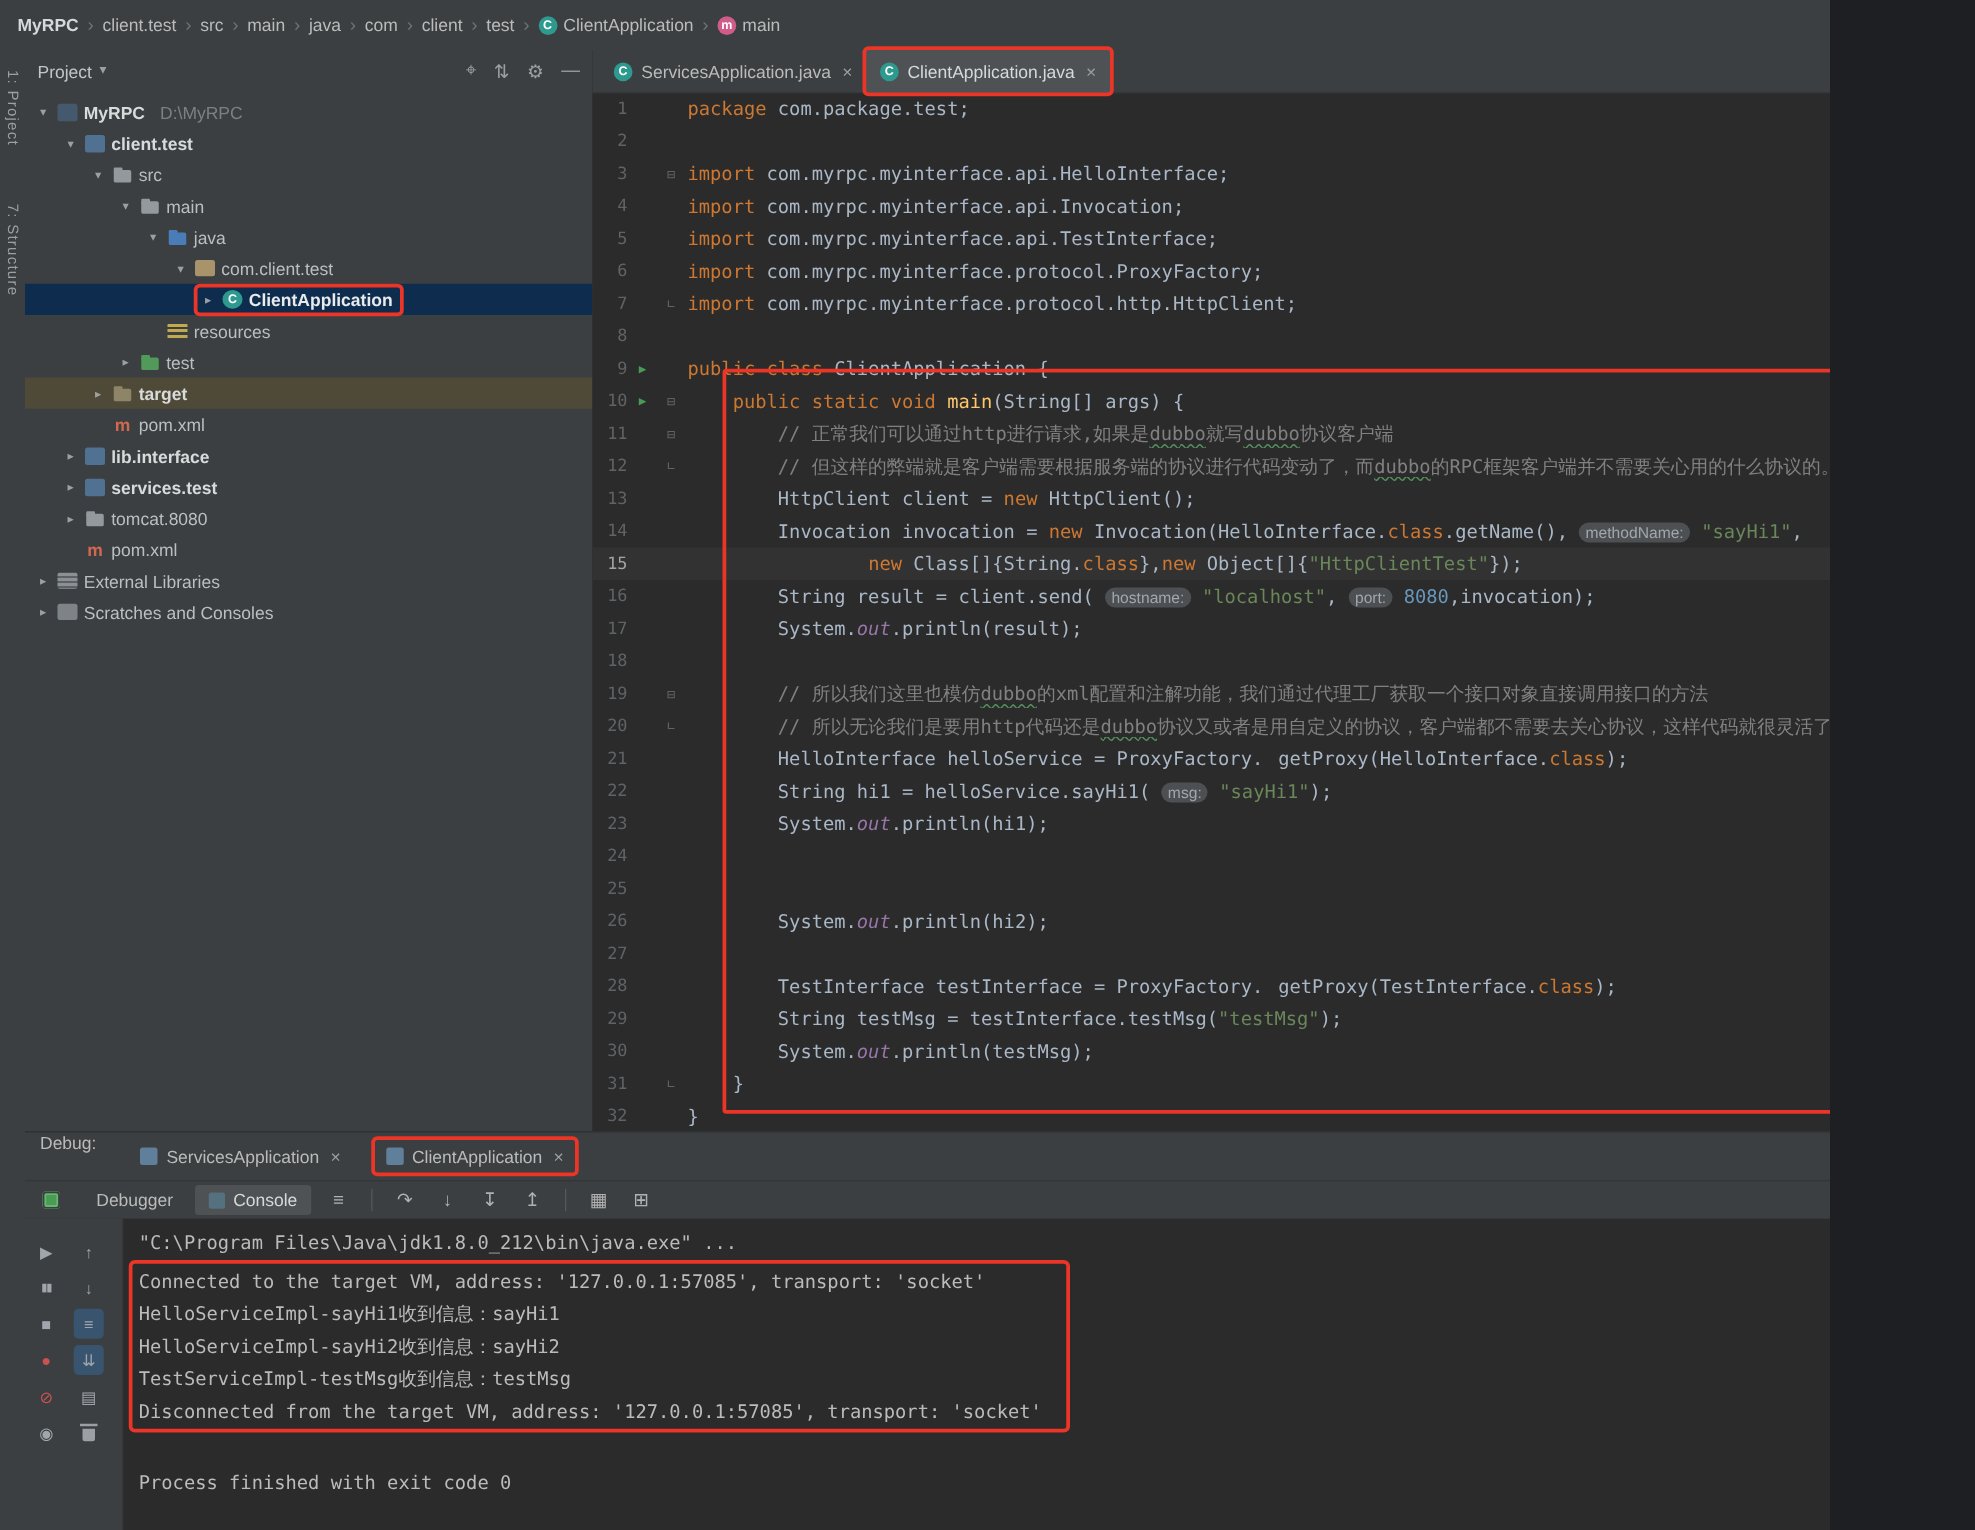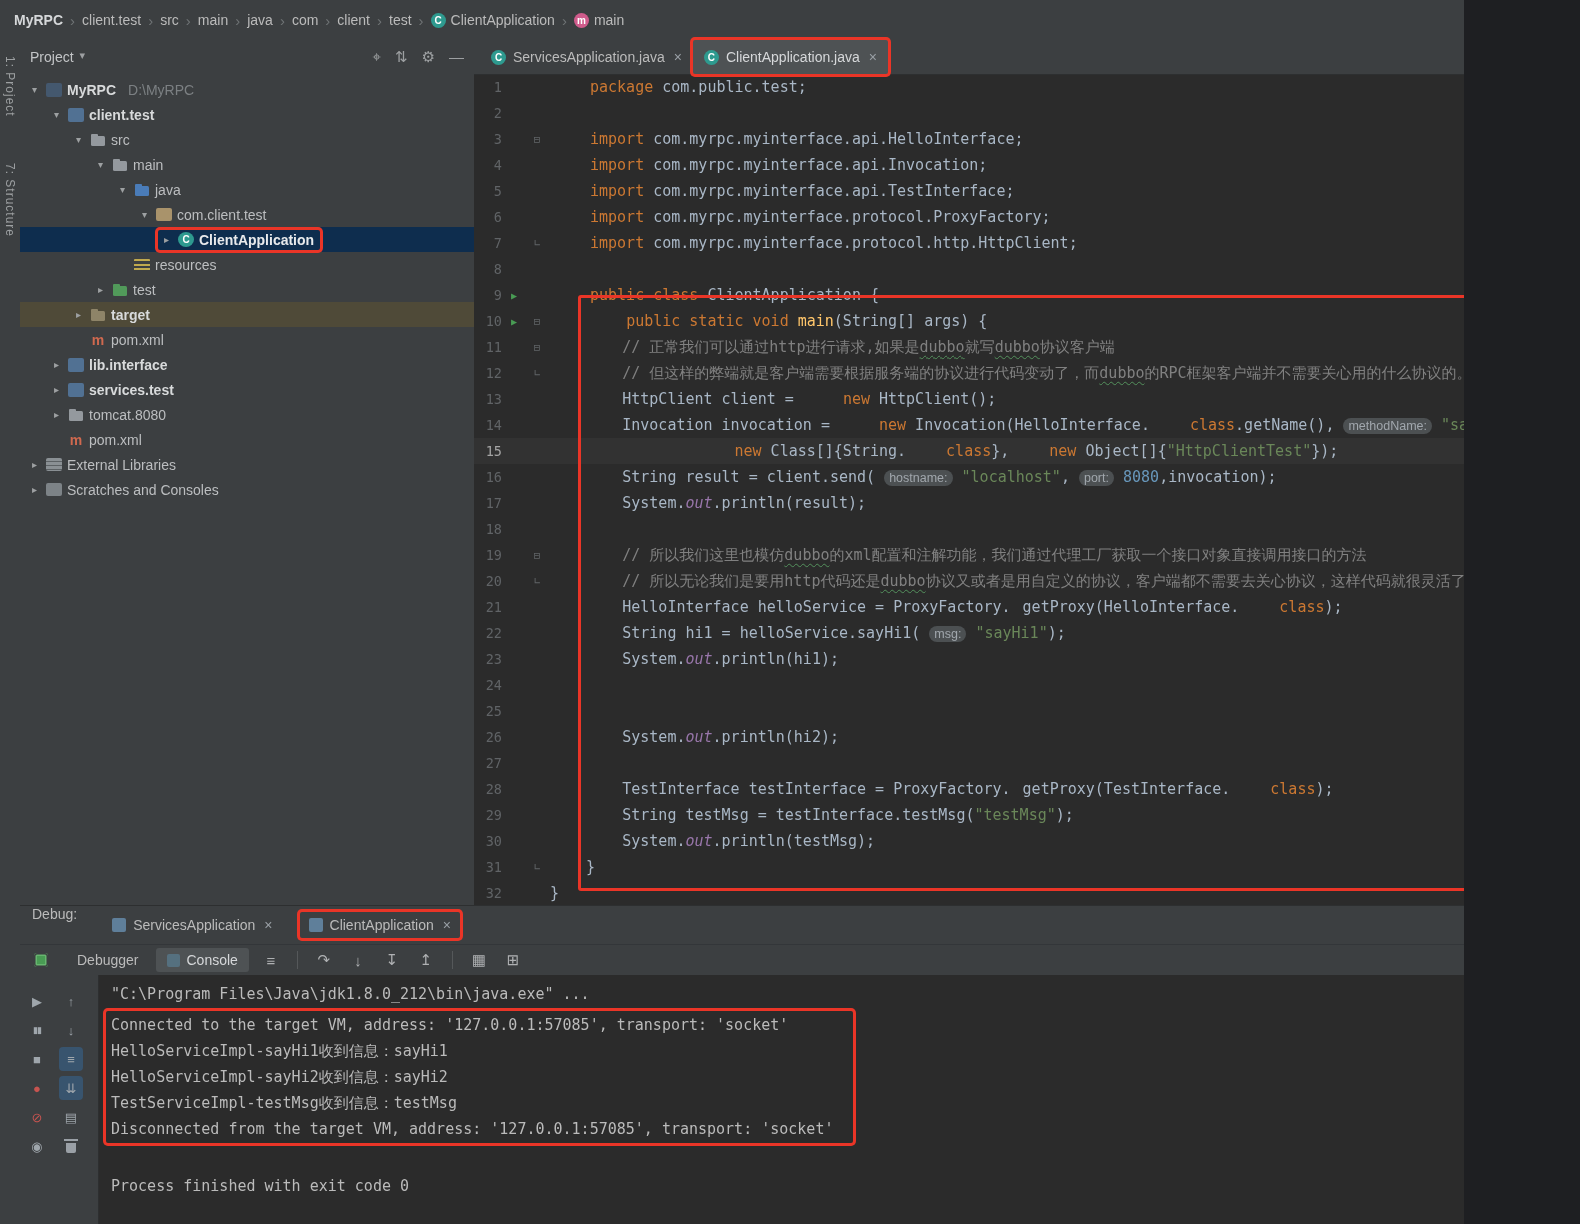--- a/index.html
+++ b/index.html
@@ -80,21 +80,21 @@
   .code{position:absolute;left:0;top:34px;right:0;bottom:0;overflow:hidden;
         font-family:"DejaVu Sans Mono","Liberation Mono",monospace;font-size:15px;}
   .code-line{height:26px;display:flex;align-items:center;white-space:pre;}
   .code-line.caret-line{background:#323232;}
   .ln-num{width:28px;text-align:right;color:#606366;flex:0 0 28px;font-size:13.5px;}
   .caret-line .ln-num{color:#a4a4a4;}
   .ln-play{width:24px;flex:0 0 24px;text-align:center;color:#499c54;font-size:10px;}
   .ln-fold{width:22px;flex:0 0 22px;text-align:center;color:#606366;font-size:11px;}
   .ln-text{padding-left:2px;}
 
-  .t-k{color:#cc7832;margin-left:40px;}
+  .t-k{color:#cc7832;}
   .t-d{color:#a9b7c6;}
   .t-s{color:#6a8759;}
   .t-n{color:#6897bb;}
   .t-c{color:#808080;}
   .t-cu{color:#808080;text-decoration:underline wavy #54915d 1px;text-underline-offset:3px;text-align:right;}
   .t-f{color:#9876aa;font-style:italic;}
   .t-m{color:#ffc66b;}
   .t-sm{color:#a9b7c6;margin-left:12px;}
   .t-h{background:#4c5052;color:#a1a7ad;border-radius:8px;padding:1px 5px;font-size:12.5px;
        font-family:"Liberation Sans",sans-serif;}
@@ -336,21 +336,21 @@
           <span class="tab-close">×</span>
         </div>
         <div class="etab active red-box">
           <span class="mini-ico ico-class">C</span>
           <span>ClientApplication.java</span>
           <span class="tab-close">×</span>
         </div>
       </div>
     <div class="code">
       <div>
-          <div class="code-line"><span class="ln-num">1</span><span class="ln-play"></span><span class="ln-fold"></span><span class="ln-text"><span class="t-k">package</span><span class="t-d"> com.public.test;</span></span></div>
+          <div class="code-line"><span class="ln-num">1</span><span class="ln-play"></span><span class="ln-fold"></span><span class="ln-text"><span class="t-k">package</span><span class="t-d"> com.package.test;</span></span></div>
           <div class="code-line"><span class="ln-num">2</span><span class="ln-play"></span><span class="ln-fold"></span><span class="ln-text"></span></div>
           <div class="code-line"><span class="ln-num">3</span><span class="ln-play"></span><span class="ln-fold">⊟</span><span class="ln-text"><span class="t-k">import</span><span class="t-d"> com.myrpc.myinterface.api.HelloInterface;</span></span></div>
           <div class="code-line"><span class="ln-num">4</span><span class="ln-play"></span><span class="ln-fold"></span><span class="ln-text"><span class="t-k">import</span><span class="t-d"> com.myrpc.myinterface.api.Invocation;</span></span></div>
           <div class="code-line"><span class="ln-num">5</span><span class="ln-play"></span><span class="ln-fold"></span><span class="ln-text"><span class="t-k">import</span><span class="t-d"> com.myrpc.myinterface.api.TestInterface;</span></span></div>
           <div class="code-line"><span class="ln-num">6</span><span class="ln-play"></span><span class="ln-fold"></span><span class="ln-text"><span class="t-k">import</span><span class="t-d"> com.myrpc.myinterface.protocol.ProxyFactory;</span></span></div>
           <div class="code-line"><span class="ln-num">7</span><span class="ln-play"></span><span class="ln-fold">∟</span><span class="ln-text"><span class="t-k">import</span><span class="t-d"> com.myrpc.myinterface.protocol.http.HttpClient;</span></span></div>
           <div class="code-line"><span class="ln-num">8</span><span class="ln-play"></span><span class="ln-fold"></span><span class="ln-text"></span></div>
           <div class="code-line"><span class="ln-num">9</span><span class="ln-play">▶</span><span class="ln-fold"></span><span class="ln-text"><span class="t-k">public class </span><span class="t-d">ClientApplication {</span></span></div>
           <div class="code-line"><span class="ln-num">10</span><span class="ln-play">▶</span><span class="ln-fold">⊟</span><span class="ln-text"><span class="t-d">    </span><span class="t-k">public static void </span><span class="t-m">main</span><span class="t-d">(String[] args) {</span></span></div>
           <div class="code-line"><span class="ln-num">11</span><span class="ln-play"></span><span class="ln-fold">⊟</span><span class="ln-text"><span class="t-c">        // 正常我们可以通过http进行请求,如果是</span><span class="t-cu">dubbo</span><span class="t-c">就写</span><span class="t-cu">dubbo</span><span class="t-c">协议客户端</span></span></div>

